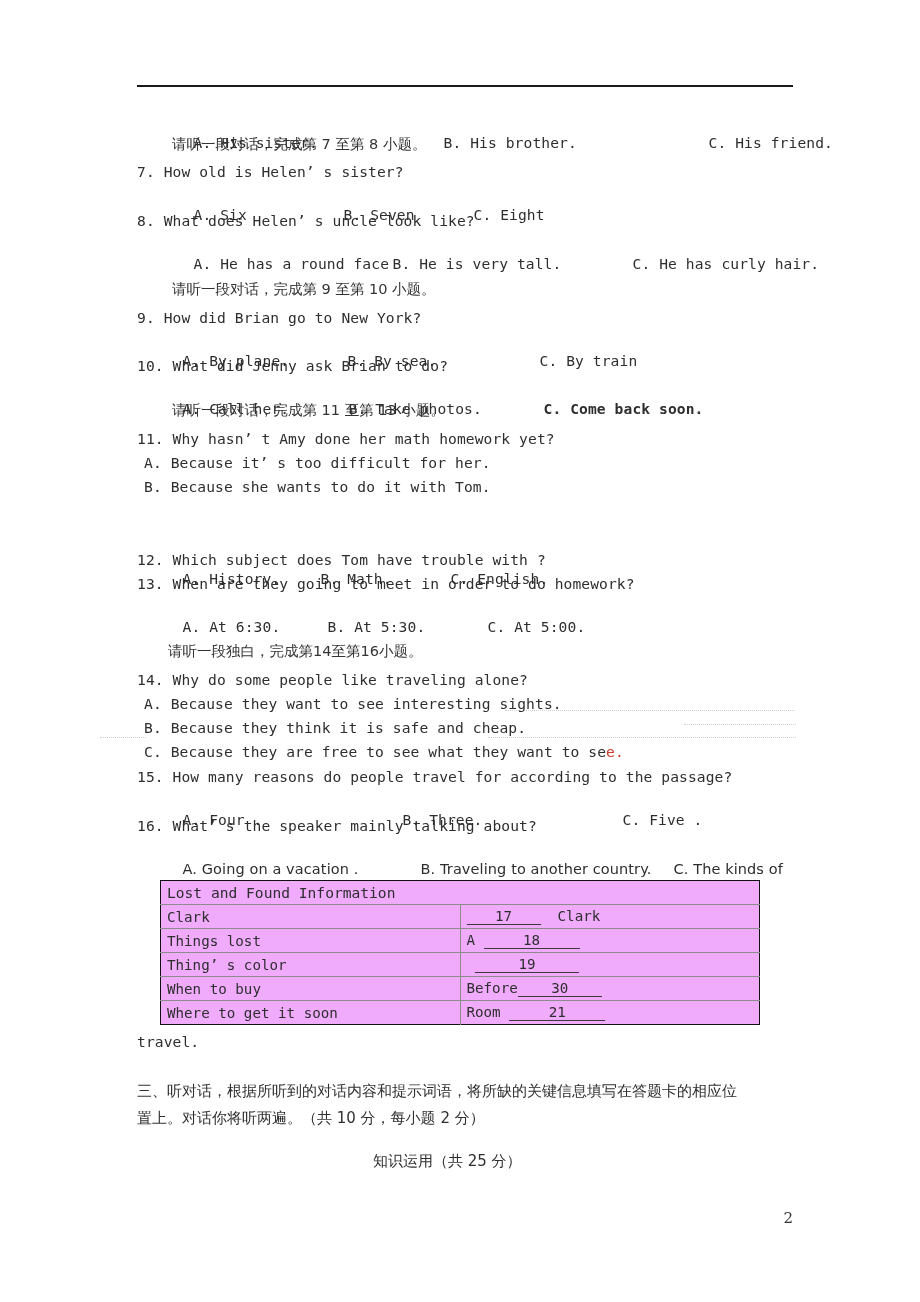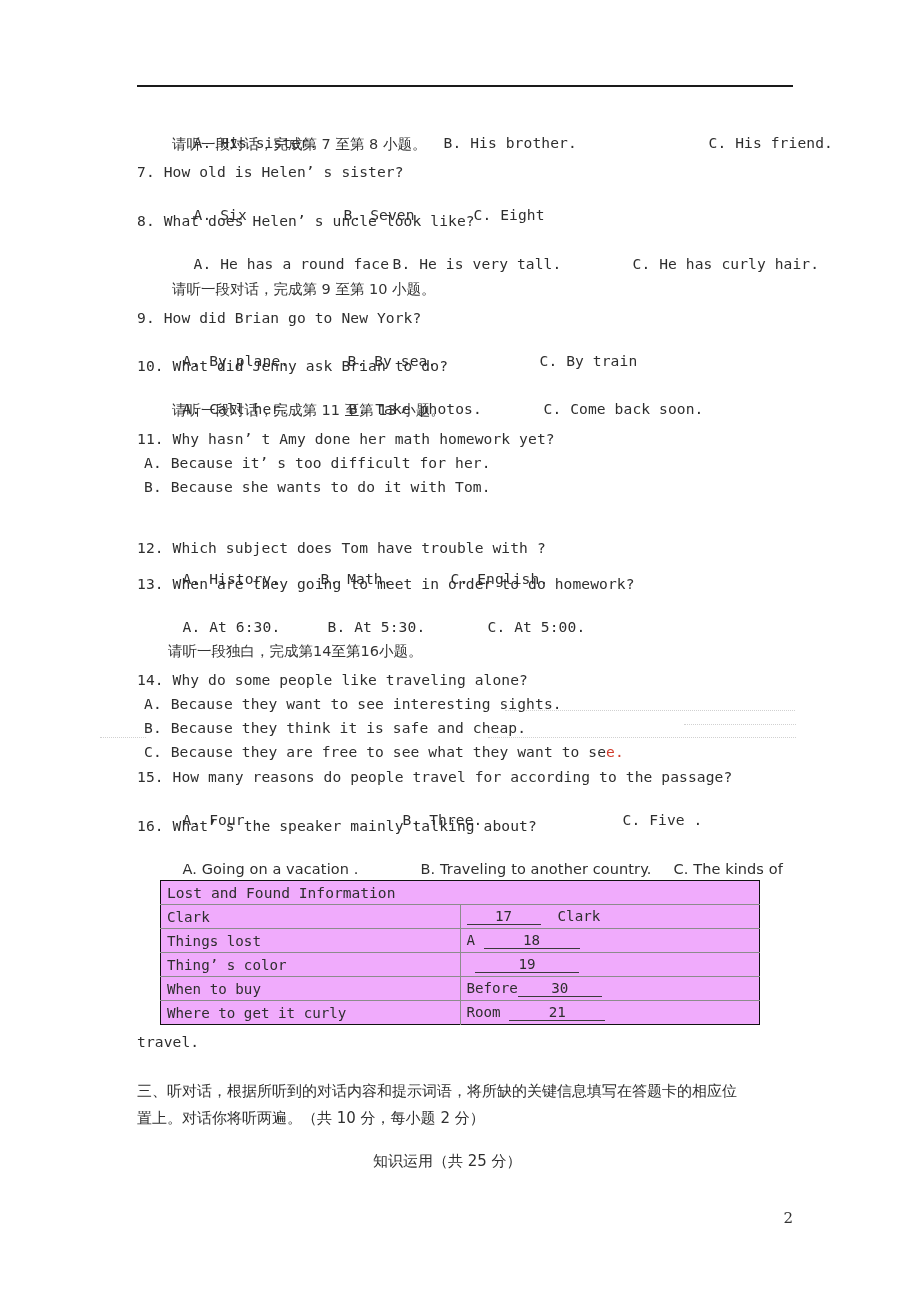--- a/index.html
+++ b/index.html
@@ -151,30 +151,30 @@
 
   <div class="cn" style="left:172px; top:281px;">请听一段对话，完成第 9 至第 10 小题。</div>
 
   <div class="line qline" style="top:310px;">9. How did Brian go to New York?</div>
   <div class="row" style="left:144px; top:334px;">
     <span class="line" style="position:static; width:165px;">A. By plane.</span><span class="line" style="position:static; width:192px;">B. By sea.</span><span class="line" style="position:static;">C. By train</span>
   </div>
 
   <div class="line qline" style="top:358px;">10. What did Jenny ask Brian to do?</div>
   <div class="row" style="left:144px; top:382px;">
-    <span class="line" style="position:static; width:166px;">A. Call her.</span><span class="line" style="position:static; width:195px;">B. Take photos.</span><span class="line" style="position:static;">C. Come back soon.</span>
+    <span class="line" style="position:static; width:166px;">A. Call her.</span><span class="line" style="position:static; width:195px;">B. Take photos.</span><span class="line" style="position:static;font-weight:bold;">C. Come back soon.</span>
   </div>
 
   <div class="cn" style="left:172px; top:402px;">请听一段对话，完成第 11 至第 13 小题。</div>
 
   <div class="line qline" style="top:431px;">11. Why hasn’ t Amy done her math homework yet?</div>
   <div class="line" style="left:144px; top:455px;">A. Because it’ s too difficult for her.</div>
   <div class="line" style="left:144px; top:479px;">B. Because she wants to do it with Tom.</div>
 
-  <div class="line qline" style="top:540px;">12. Which subject does Tom have trouble with ?</div>
+  <div class="line qline" style="top:552px;">12. Which subject does Tom have trouble with ?</div>
   <div class="row" style="left:144px; top:552px;">
     <span class="line" style="position:static; width:138px;">A. History.</span><span class="line" style="position:static; width:130px;">B. Math.</span><span class="line" style="position:static;">C. English.</span>
   </div>
 
   <div class="line qline" style="top:576px;">13. When are they going to meet in order to do homework?</div>
   <div class="row" style="left:144px; top:600px;">
     <span class="line" style="position:static; width:145px;">A. At 6:30.</span><span class="line" style="position:static; width:160px;">B. At 5:30.</span><span class="line" style="position:static;">C. At 5:00.</span>
   </div>
 
   <div class="cn" style="left:168px; top:643px;">请听一段独白，完成第14至第16小题。</div>
@@ -214,21 +214,21 @@
       </tr>
       <tr>
         <td class="label">Thing’ s color</td>
         <td><span> </span><span class="blank b-19">19</span><span></span></td>
       </tr>
       <tr>
         <td class="label">When to buy</td>
         <td><span>Before</span><span class="blank b-20">30</span><span></span></td>
       </tr>
       <tr>
-        <td class="label">Where to get it curly</td>
+        <td class="label">Where to get it soon</td>
         <td><span>Room </span><span class="blank b-21">21</span><span></span></td>
       </tr>
     </tbody>
   </table>
 
   <div class="line" style="left:137px; top:1034px;">travel.</div>
 
   <div class="cn-body" style="left:137px; top:1078px; width:660px;">
     <div>三、听对话，根据所听到的对话内容和提示词语，将所缺的关键信息填写在答题卡的相应位</div>
     <div>置上。对话你将听两遍。（共 10 分，每小题 2 分）</div>

